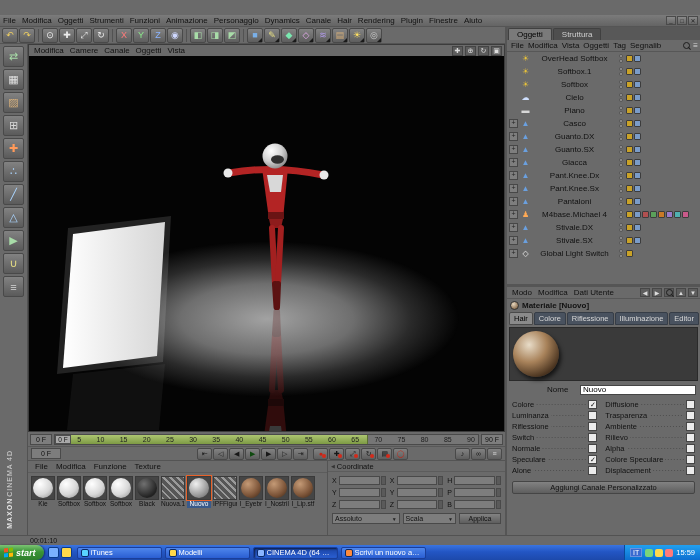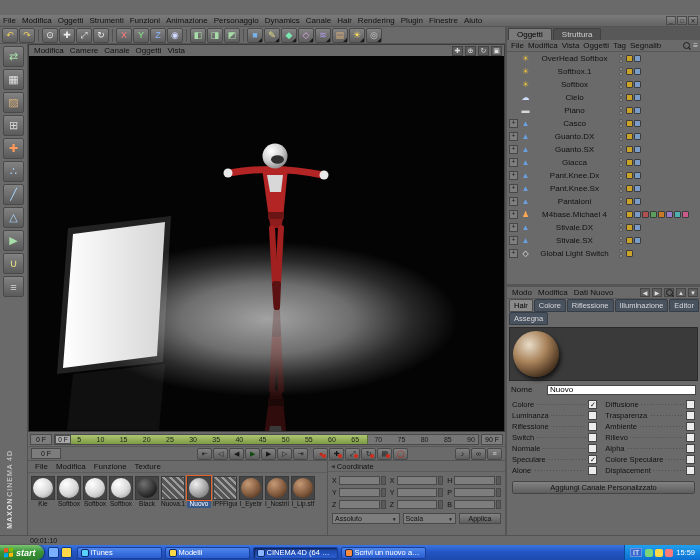--- a/index.html
+++ b/index.html
@@ -77,21 +77,21 @@
   .attr-title { height:13px; display:flex; align-items:center; gap:3px; padding-left:3px; font-size:8px; font-weight:bold; }
   .sph-ico { width:9px; height:9px; border-radius:50%; background:radial-gradient(circle at 35% 30%,#e8d8c0,#6a4a2a); border:1px solid #333; }
   .attr-tabs { display:flex; padding-left:2px; height:13px; align-items:flex-end; }
   .attr-tab { font-size:7.5px; padding:1px 4px; background:#49525f; color:#d8d8d8; border:1px solid #363d47; border-radius:2px 2px 0 0; margin-right:1px; }
   .attr-tab.active { background:#8a8a8a; color:#000; border-color:#4a4a4a; }
   .attr-preview { height:54px; background:#3a3a3a; border:1px solid #2a2a2a; margin:2px; position:relative; }
   .preview-sphere { position:absolute; left:3px; top:3px; width:46px; height:46px; border-radius:50%;
     background:radial-gradient(circle at 35% 30%,#e8dcc8,#a8825a 40%,#4a3420 75%,#201408); box-shadow:2px 3px 4px #000a; }
   .attr-section { height:12px; margin:2px 2px 0; background:linear-gradient(#5e5e5e,#4c4c4c); border:1px solid #434343;
     color:#ececec; font-size:8px; font-weight:bold; display:flex; align-items:center; padding-left:4px; }
-  .attr-field-row { height:13px; display:flex; align-items:center; gap:4px; padding:0 4px; font-size:8px; }
+  .attr-field-row { height:13px; display:flex; align-items:center; gap:4px; padding:0 4px; font-size:8px;margin-left:36px; }
   .f-label { width:32px; }
   .attr-input { flex:1; height:10px; background:#fff; border:1px solid #454545; font-size:8px; padding:0 2px; font-family:"Liberation Sans",sans-serif; }
   .attr-select { flex:1; height:10px; background:#7d7d7d; border:1px solid #454545; display:flex; align-items:center; justify-content:flex-end; padding-right:2px; }
   .attr-select::after { content:"▼"; font-size:5px; color:#222; }
   .channels { display:grid; grid-template-columns:1fr 1.05fr; column-gap:8px; row-gap:1px; padding:3px 5px; }
   .channel { display:flex; align-items:center; height:10px; font-size:7.5px; }
   .leader { flex:1; height:4px; margin:0 2px; background-image:radial-gradient(#4e4e4e 25%,transparent 28%); background-size:3px 3px; background-repeat:repeat-x; background-position:bottom; }
   .checkbox { width:9px; height:9px; min-width:9px; background:#ececec; border:1px solid #454545; font-size:7px; line-height:8px; text-align:center; color:#111; }
   .add-channel-btn { margin:3px 5px; height:13px; background:linear-gradient(#828282,#5e5e5e); border:1px solid #454545; border-radius:2px;
     font-size:7.5px; display:flex; align-items:center; justify-content:center; }
@@ -607,49 +607,50 @@
             <i class="tag" style="background: rgb(201, 162, 39);"></i>
           </span>
         </div>
       </div>
 
     <div class="attr-panel">
       <div class="attr-header">
         <div style="display:flex">
             <span class="menu-item">Modo</span>
             <span class="menu-item">Modifica</span>
-            <span class="menu-item">Dati Nuovo</span>
+            <span class="menu-item">Dati Utente</span>
           </div>
         <div class="attr-nav">
             <span class="nav-ic">
               <span class="ic" style="color: rgb(221, 221, 221);">◀</span>
             </span>
             <span class="nav-ic">
               <span class="ic" style="color: rgb(221, 221, 221);">▶</span>
             </span>
             <span class="nav-ic">
               <span class="mag"></span>
             </span>
             <span class="nav-ic">
               <span class="ic" style="color: rgb(221, 221, 221);">▲</span>
             </span>
             <span class="nav-ic">
               <span class="ic" style="color: rgb(221, 221, 221);">▼</span>
             </span>
           </div>
       </div>
+      <div class="attr-title">
+        <span class="sph-ico"></span>
+        <span>Materiale [Nuovo]</span>
+      </div>
       <div class="attr-tabs">
           <span class="attr-tab active">Hair</span>
           <span class="attr-tab">Colore</span>
           <span class="attr-tab">Riflessione</span>
           <span class="attr-tab">Illuminazione</span>
           <span class="attr-tab">Editor</span>
-        </div>
-      <div class="attr-tabs">
-          <span class="attr-tab">Assegna</span>
         </div>
       <div class="attr-preview">
         <div class="preview-sphere"></div>
       </div>
       <div class="attr-field-row">
         <span class="f-label">Nome</span>
         <input class="attr-input" value="Nuovo" style="">
       </div>
       <div class="channels">
           <div class="channel">

